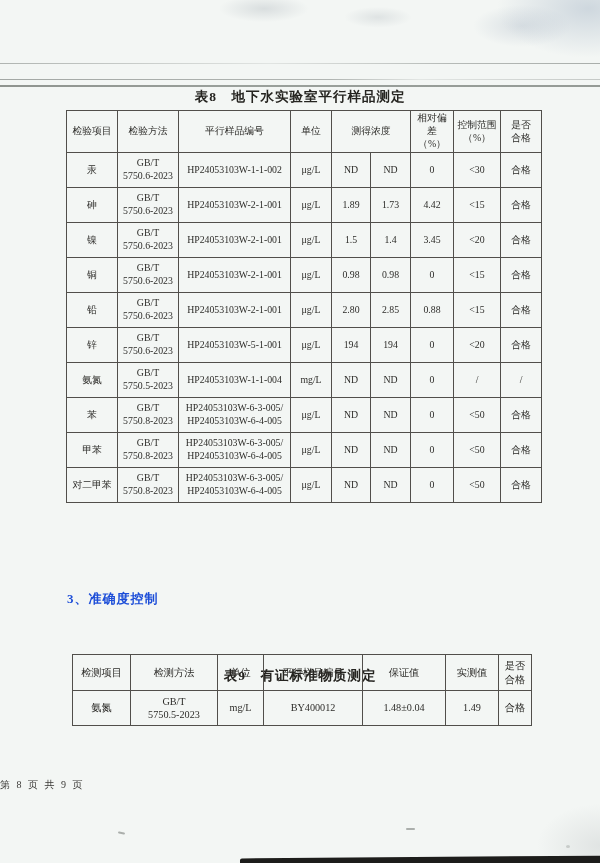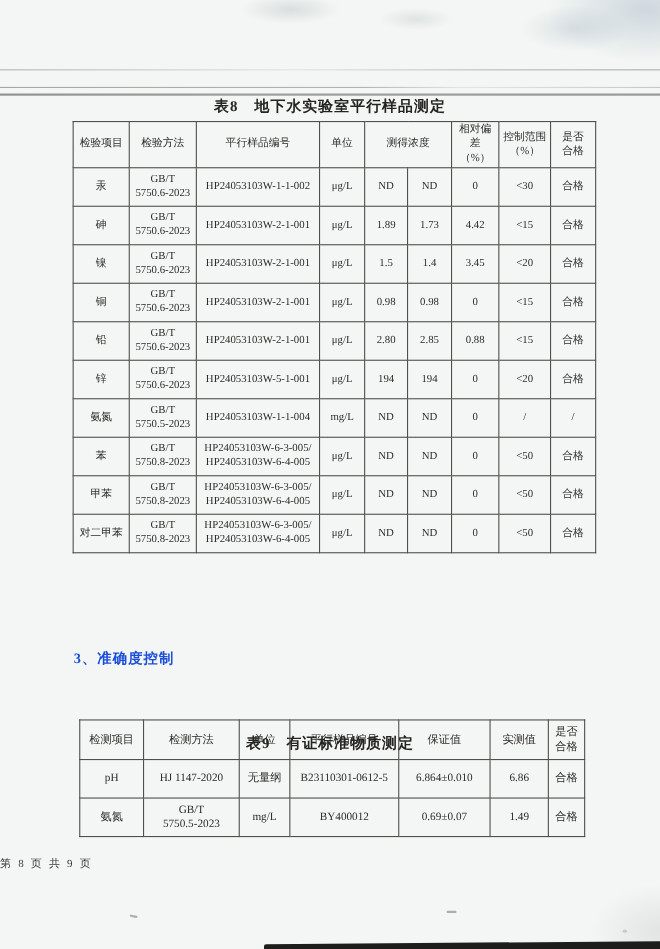--- a/index.html
+++ b/index.html
@@ -272,35 +272,26 @@
         <th>单位</th>
         <th>平行样品编号</th>
         <th>保证值</th>
         <th>实测值</th>
         <th>是否
 合格</th>
       </tr>
     </thead>
     <tbody>
         <tr>
-          <td>pH</td>
-          <td>HJ 1147-2020</td>
-          <td>无量纲</td>
-          <td>B23110301-0612-5</td>
-          <td>6.864±0.010</td>
-          <td>6.86</td>
-          <td>合格</td>
-        </tr>
-        <tr>
           <td>氨氮</td>
           <td>GB/T
 5750.5-2023</td>
           <td>mg/L</td>
           <td>BY400012</td>
-          <td>0.69±0.07</td>
+          <td>1.48±0.04</td>
           <td>1.49</td>
           <td>合格</td>
         </tr>
       </tbody>
   </table>
 
   <div class="footer">第 8 页 共 9 页</div>
 
   <div class="bottom-edge"></div>
   <div class="speck s1"></div>

